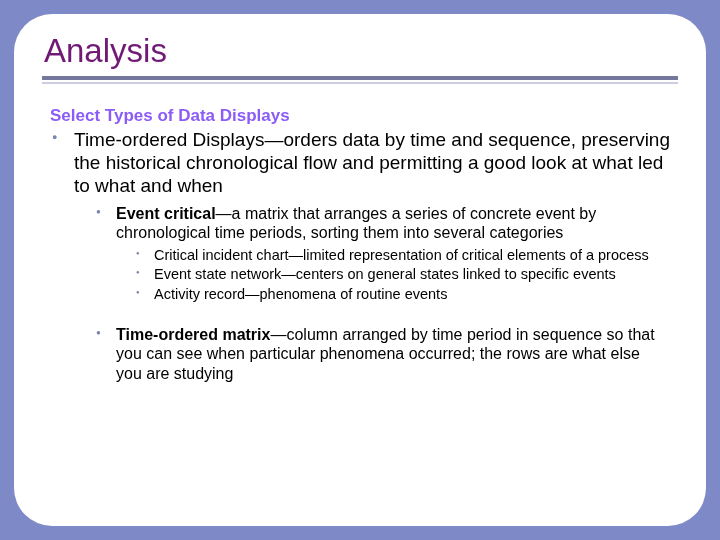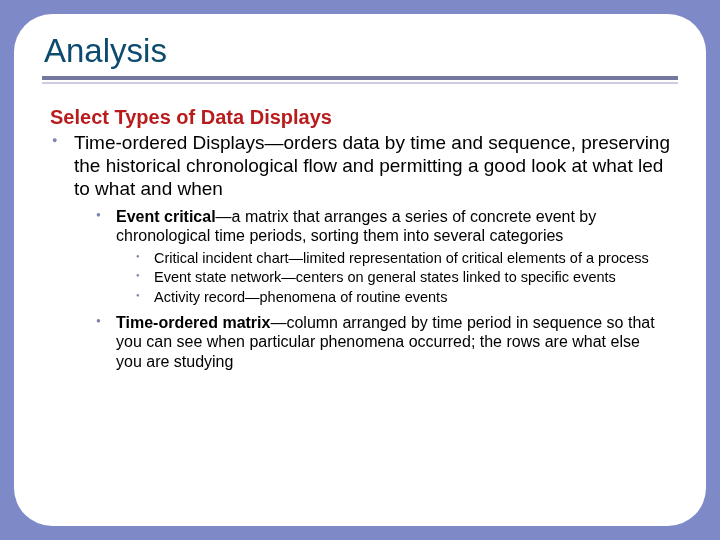--- a/index.html
+++ b/index.html
@@ -16,58 +16,58 @@
     left: 14px;
     top: 14px;
     width: 692px;
     height: 512px;
     background: #fff;
     border-radius: 38px;
     padding: 18px 28px 24px 28px;
   }
   .title {
     font-size: 33px;
-    color: #0c4a6e;
+    color: #701a75;
     font-weight: 400;
     margin-bottom: 6px;
     padding-left: 2px;
   }
   .rule-dark {
     height: 4px;
     background: #74779e;
     margin: 6px 0 0 0;
   }
   .rule-light {
     height: 2px;
     background: #cccde0;
     margin: 2px 0 14px 0;
   }
   .body { padding: 8px 8px 0 8px; color: #000; }
   .heading {
     font-weight: 700;
-    font-size: 20px;
-    color: #b91c1c;
+    font-size: 17px;
+    color: #8b5cf6;
     margin-bottom: 2px;
   }
   ul { list-style: none; }
   .l1 { padding-left: 20px; font-size: 19px; line-height: 1.22; }
   .l1 > li { position: relative; padding-left: 4px; margin-bottom: 8px; }
   .l1 > li::before {
     content: "●"; position: absolute; left: -18px; top: 4px;
     font-size: 9px; color: #7c84ad;
   }
   .l1 .lead { font-weight: 400; }
   .l2 { padding-left: 38px; font-size: 16px; line-height: 1.22; margin-top: 6px; }
   .l2 > li { position: relative; padding-left: 4px; margin-bottom: 6px; }
   .l2 > li::before {
     content: "●"; position: absolute; left: -16px; top: 3px;
     font-size: 8px; color: #7c84ad;
   }
   .l2 .lead { font-weight: 700; }
-  .l3 { padding-left: 34px; font-size: 14.5px; line-height: 1.22; margin-top: 4px; margin-bottom: 6px; }
+  .l3 { padding-left: 34px; font-size: 14.5px; line-height: 1.22; margin-top: 4px; margin-bottom: 21px; }
   .l3 > li { position: relative; padding-left: 4px; margin-bottom: 2px; }
   .l3 > li::before {
     content: "●"; position: absolute; left: -14px; top: 3px;
     font-size: 6px; color: #7c84ad;
   }
 </style>
 </head>
 <body>
 
 <div class="slide">

